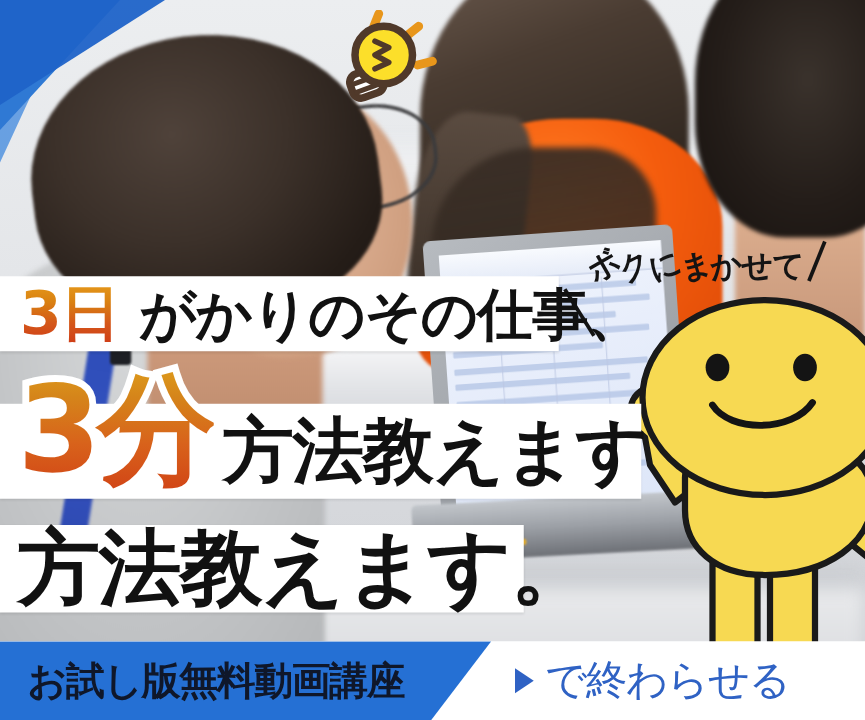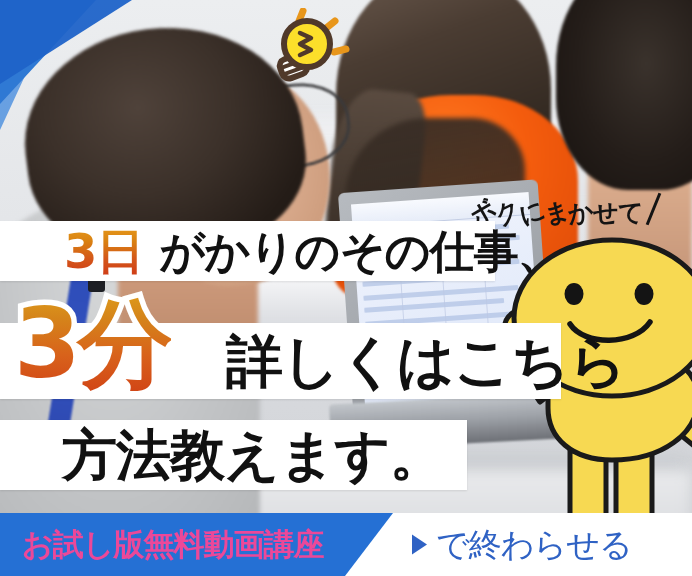--- a/index.html
+++ b/index.html
@@ -224,34 +224,33 @@
   .slash-l{
     position:absolute;left:462px;top:228px;width:3px;height:44px;
     background:#141414;transform:rotate(-32deg);
   }
 
   
   .band{
     position:absolute;background:#ffffff;
     display:flex;align-items:center;
     box-shadow:0 1px 2px rgba(0,0,0,.10);
-    padding-left:48px;
   }
   .band-1{left:0;top:221px;width:447px;height:60px;}
   .band-2{left:0;top:323px;width:513px;height:76px;}
   .band-3{left:0;top:420px;width:419px;height:70px;}
 
   .jp{
     font-family:"DejaVu Sans","Liberation Sans",sans-serif;
     font-weight:700;color:#111111;
     letter-spacing:-1px;white-space:nowrap;
   }
   .l1-rest{font-size:45px;line-height:1;margin-left:16px;}
   .l2-rest{font-size:57px;line-height:1;margin-left:2px;}
-  .l3-text{font-size:55px;line-height:1;margin-left:14px;}
+  .l3-text{font-size:66px;line-height:1;margin-left:14px;}
 
   .num-hot{
     font-weight:700;
     background:linear-gradient(180deg,#e5981a 0%,#d98112 30%,#d4571a 66%,#cf3d17 100%);
     -webkit-background-clip:text;background-clip:text;
     color:transparent;-webkit-text-fill-color:transparent;
     white-space:nowrap;
   }
   .l1-hot{font-size:48px;line-height:1;margin-left:16px;letter-spacing:-1px;}
 
@@ -285,21 +284,21 @@
     position:absolute;left:0;top:513px;width:692px;height:63px;
     background:#ffffff;overflow:hidden;
   }
   .botbar-blue{
     position:absolute;left:0;top:0;width:420px;height:63px;
     background:#2570d4;
     clip-path:polygon(0 0,393px 0,345px 63px,0 63px);
   }
   .bot-left-text{
     position:absolute;left:22px;top:50%;transform:translateY(-50%);
-    color:#ec4899;font-size:31px;font-weight:700;letter-spacing:-1px;
+    color:#0f172a;font-size:31px;font-weight:700;letter-spacing:-1px;
     white-space:nowrap;
     font-family:"DejaVu Sans","Liberation Sans",sans-serif;
   }
   .bot-right{
     position:absolute;left:412px;top:50%;transform:translateY(-50%);
     display:flex;align-items:center;gap:9px;white-space:nowrap;
   }
   .bot-arrow{
     width:0;height:0;
     border-left:15px solid #2f62c4;
@@ -423,21 +422,21 @@
       <path d="M78 92 C92 114 142 114 158 90" fill="none" stroke="#141414" stroke-width="5.5" stroke-linecap="round"></path>
     </svg>
   </div>
 
   <div class="band band-1">
     <span class="num-hot l1-hot">3日</span>
     <span class="jp l1-rest">がかりのその仕事、</span>
   </div>
 
   <div class="band band-2">
-    <span class="jp l2-rest" style="margin-left:178px;">詳しくはこちら</span>
+    <span class="jp l2-rest" style="margin-left:178px;">方法教えます</span>
   </div>
 
   <div class="big-hot-wrap">
     <div class="big-hot">
       <span class="stroke">3分</span>
       <span class="fill">3分</span>
     </div>
   </div>
 
   <div class="band band-3">

